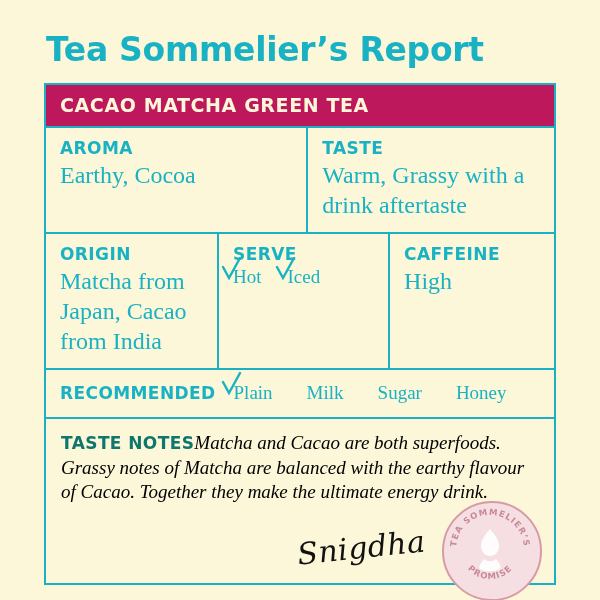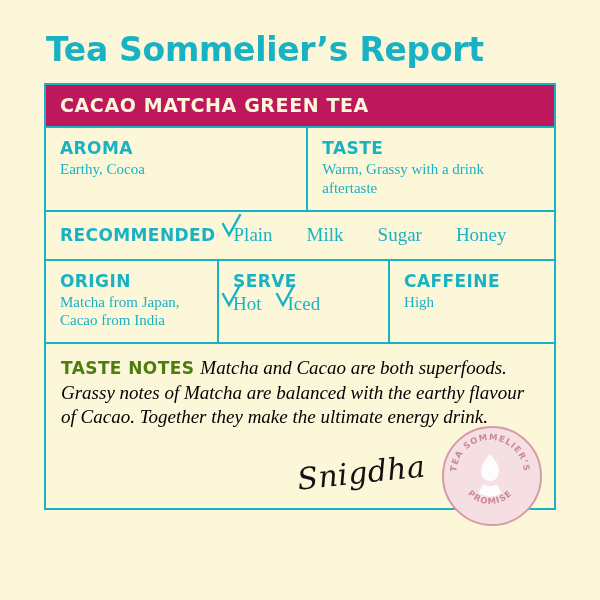--- a/index.html
+++ b/index.html
@@ -57,21 +57,21 @@
   .lbl {
     font-family: "DejaVu Sans", sans-serif;
     font-weight: bold;
     font-size: 17px;
     letter-spacing: 0.4px;
     color: #19b2c4;
     margin-bottom: 2px;
   }
   .val {
     font-family: "Liberation Serif", serif;
-    font-size: 15px;
+    font-size: 24px;
     color: #19b2c4;
     line-height: 1.25;
   }
   
   .rec-row {
     display: flex;
     align-items: center;
     padding: 12px 14px 13px 14px;
     gap: 0;
   }
@@ -118,22 +118,21 @@
   }
   
   .notes {
     padding: 12px 16px 16px 15px;
   }
   .notes-label {
     font-family: "DejaVu Sans", sans-serif;
     font-weight: bold;
     font-size: 17px;
     letter-spacing: 0.4px;
-    color: #4d7c0f;
-    margin-right: 6px;
+    color: #0f766e;
   }
   .notes-text {
     font-family: "Liberation Serif", serif;
     font-style: italic;
     font-size: 19px;
     line-height: 1.3;
     color: #000000;
   }
   .sign-area {
     position: relative;
@@ -174,45 +173,20 @@
     <div class="band">CACAO MATCHA GREEN TEA</div>
 
     <div class="row">
       <div class="cell" style="width:46%;">
         <div class="lbl">AROMA</div>
         <div class="val">Earthy, Cocoa</div>
       </div>
       <div class="cell divider" style="width:54%;margin-left:39px;">
         <div class="lbl">TASTE</div>
         <div class="val">Warm, Grassy with a drink aftertaste</div>
-      </div>
-    </div>
-
-    <div class="row">
-      <div class="rec-row" style="width:100%;">
-        <span class="rec-label">RECOMMENDED</span>
-
-        <span class="opt">
-          <svg class="tick" viewBox="0 0 22 26">
-            <path d="M2 10 L8 21 L19 1" fill="none" stroke="#19b2c4" stroke-width="2.4" stroke-linecap="round"></path>
-          </svg>
-          <span>Plain</span>
-        </span>
-
-        <span class="opt">
-          <span>Milk</span>
-        </span>
-
-        <span class="opt">
-          <span>Sugar</span>
-        </span>
-
-        <span class="opt">
-          <span>Honey</span>
-        </span>
       </div>
     </div>
 
     <div class="row">
       <div class="cell" style="width:33%;">
         <div class="lbl">ORIGIN</div>
         <div class="val">Matcha from Japan, Cacao from India</div>
       </div>
       <div class="cell divider" style="width:33%;">
         <div class="lbl">SERVE</div>
@@ -227,20 +201,45 @@
             <svg class="tick" viewBox="0 0 22 26">
               <path d="M2 10 L8 21 L19 1" fill="none" stroke="#19b2c4" stroke-width="2.4" stroke-linecap="round"></path>
             </svg>
             <span>Iced</span>
           </span>
         </div>
       </div>
       <div class="cell divider" style="width:34%;">
         <div class="lbl">CAFFEINE</div>
         <div class="val">High</div>
+      </div>
+    </div>
+
+    <div class="row">
+      <div class="rec-row" style="width:100%;">
+        <span class="rec-label">RECOMMENDED</span>
+
+        <span class="opt">
+          <svg class="tick" viewBox="0 0 22 26">
+            <path d="M2 10 L8 21 L19 1" fill="none" stroke="#19b2c4" stroke-width="2.4" stroke-linecap="round"></path>
+          </svg>
+          <span>Plain</span>
+        </span>
+
+        <span class="opt">
+          <span>Milk</span>
+        </span>
+
+        <span class="opt">
+          <span>Sugar</span>
+        </span>
+
+        <span class="opt">
+          <span>Honey</span>
+        </span>
       </div>
     </div>
 
     <div class="row">
       <div class="notes" style="width:100%;">
         <span class="notes-label">TASTE NOTES</span><span class="notes-text">Matcha and Cacao are both superfoods. Grassy notes of Matcha are balanced with the earthy flavour of Cacao. Together they make the ultimate energy drink.</span>
         <div class="sign-area">
           <div class="signature">Snigdha</div>
           <div class="stamp">
             <svg class="stamp-svg" width="92" height="92" viewBox="0 0 92 92">

